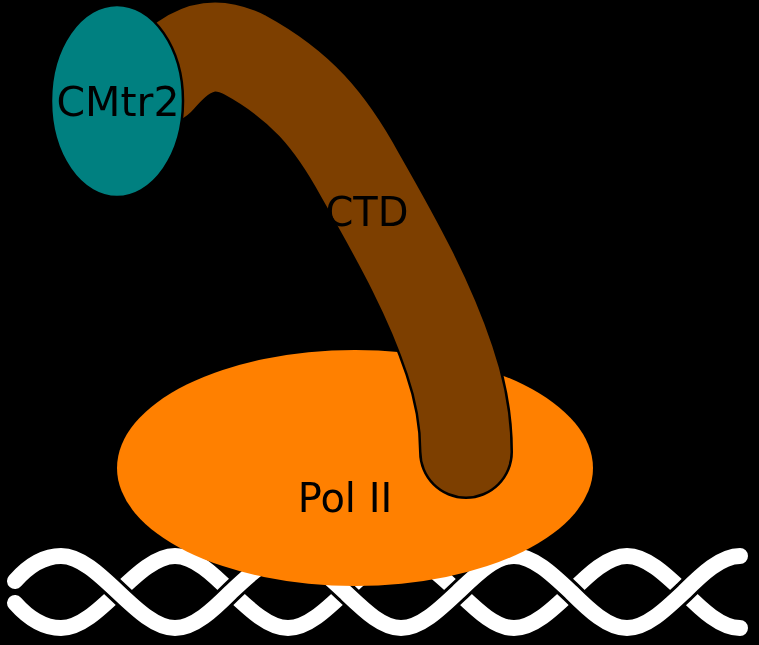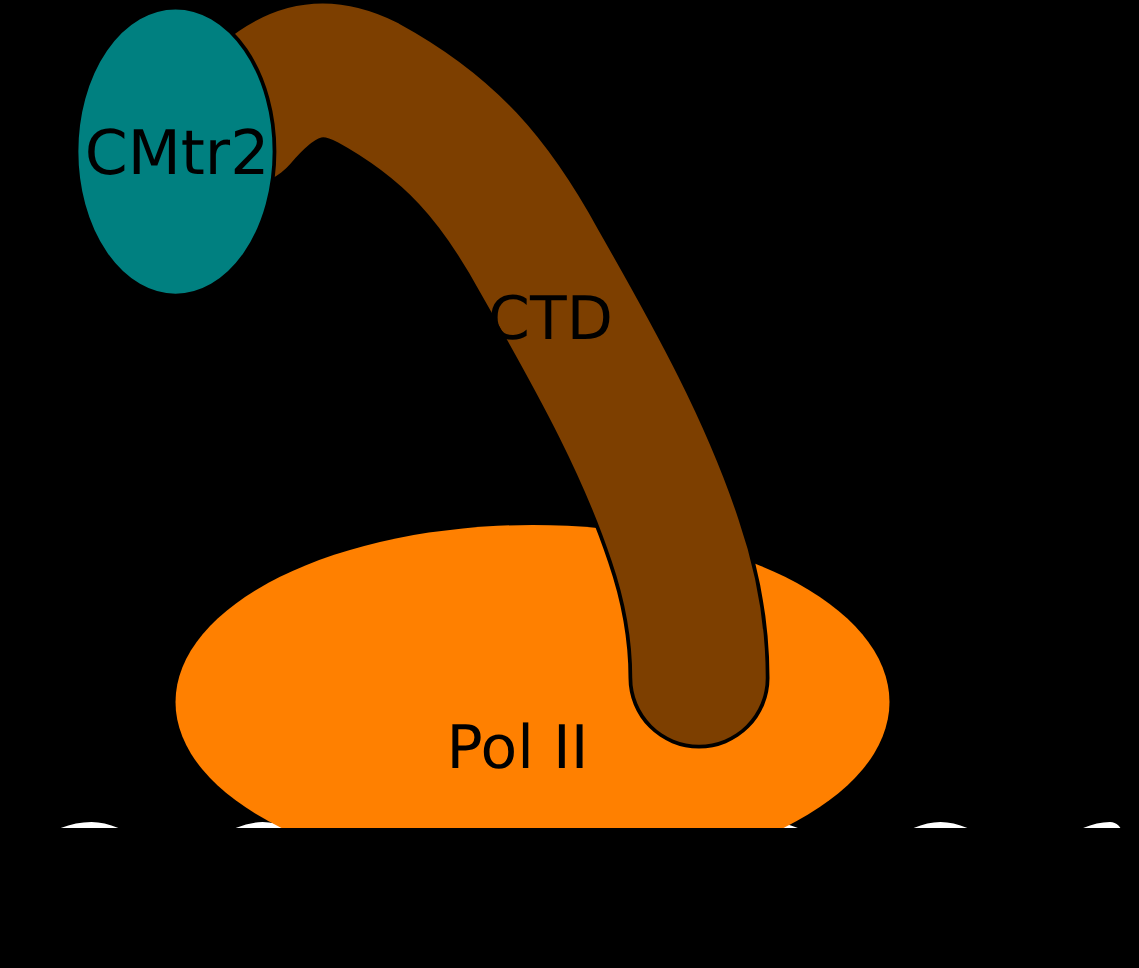--- a/index.html
+++ b/index.html
@@ -3,21 +3,21 @@
 <meta charset="utf-8">
 <style>
   html, body {
     margin: 0;
     padding: 0;
     background: #000;
   }
   .stage {
     position: relative;
     width: 759px;
-    height: 552px;
+    height: 645px;
     overflow: hidden;
   }
   svg { display: block; }
   .diagram-label {
     font-family: "DejaVu Sans", "Liberation Sans", sans-serif;
     font-weight: 400;
   }
 </style>
 </head>
 <body>

